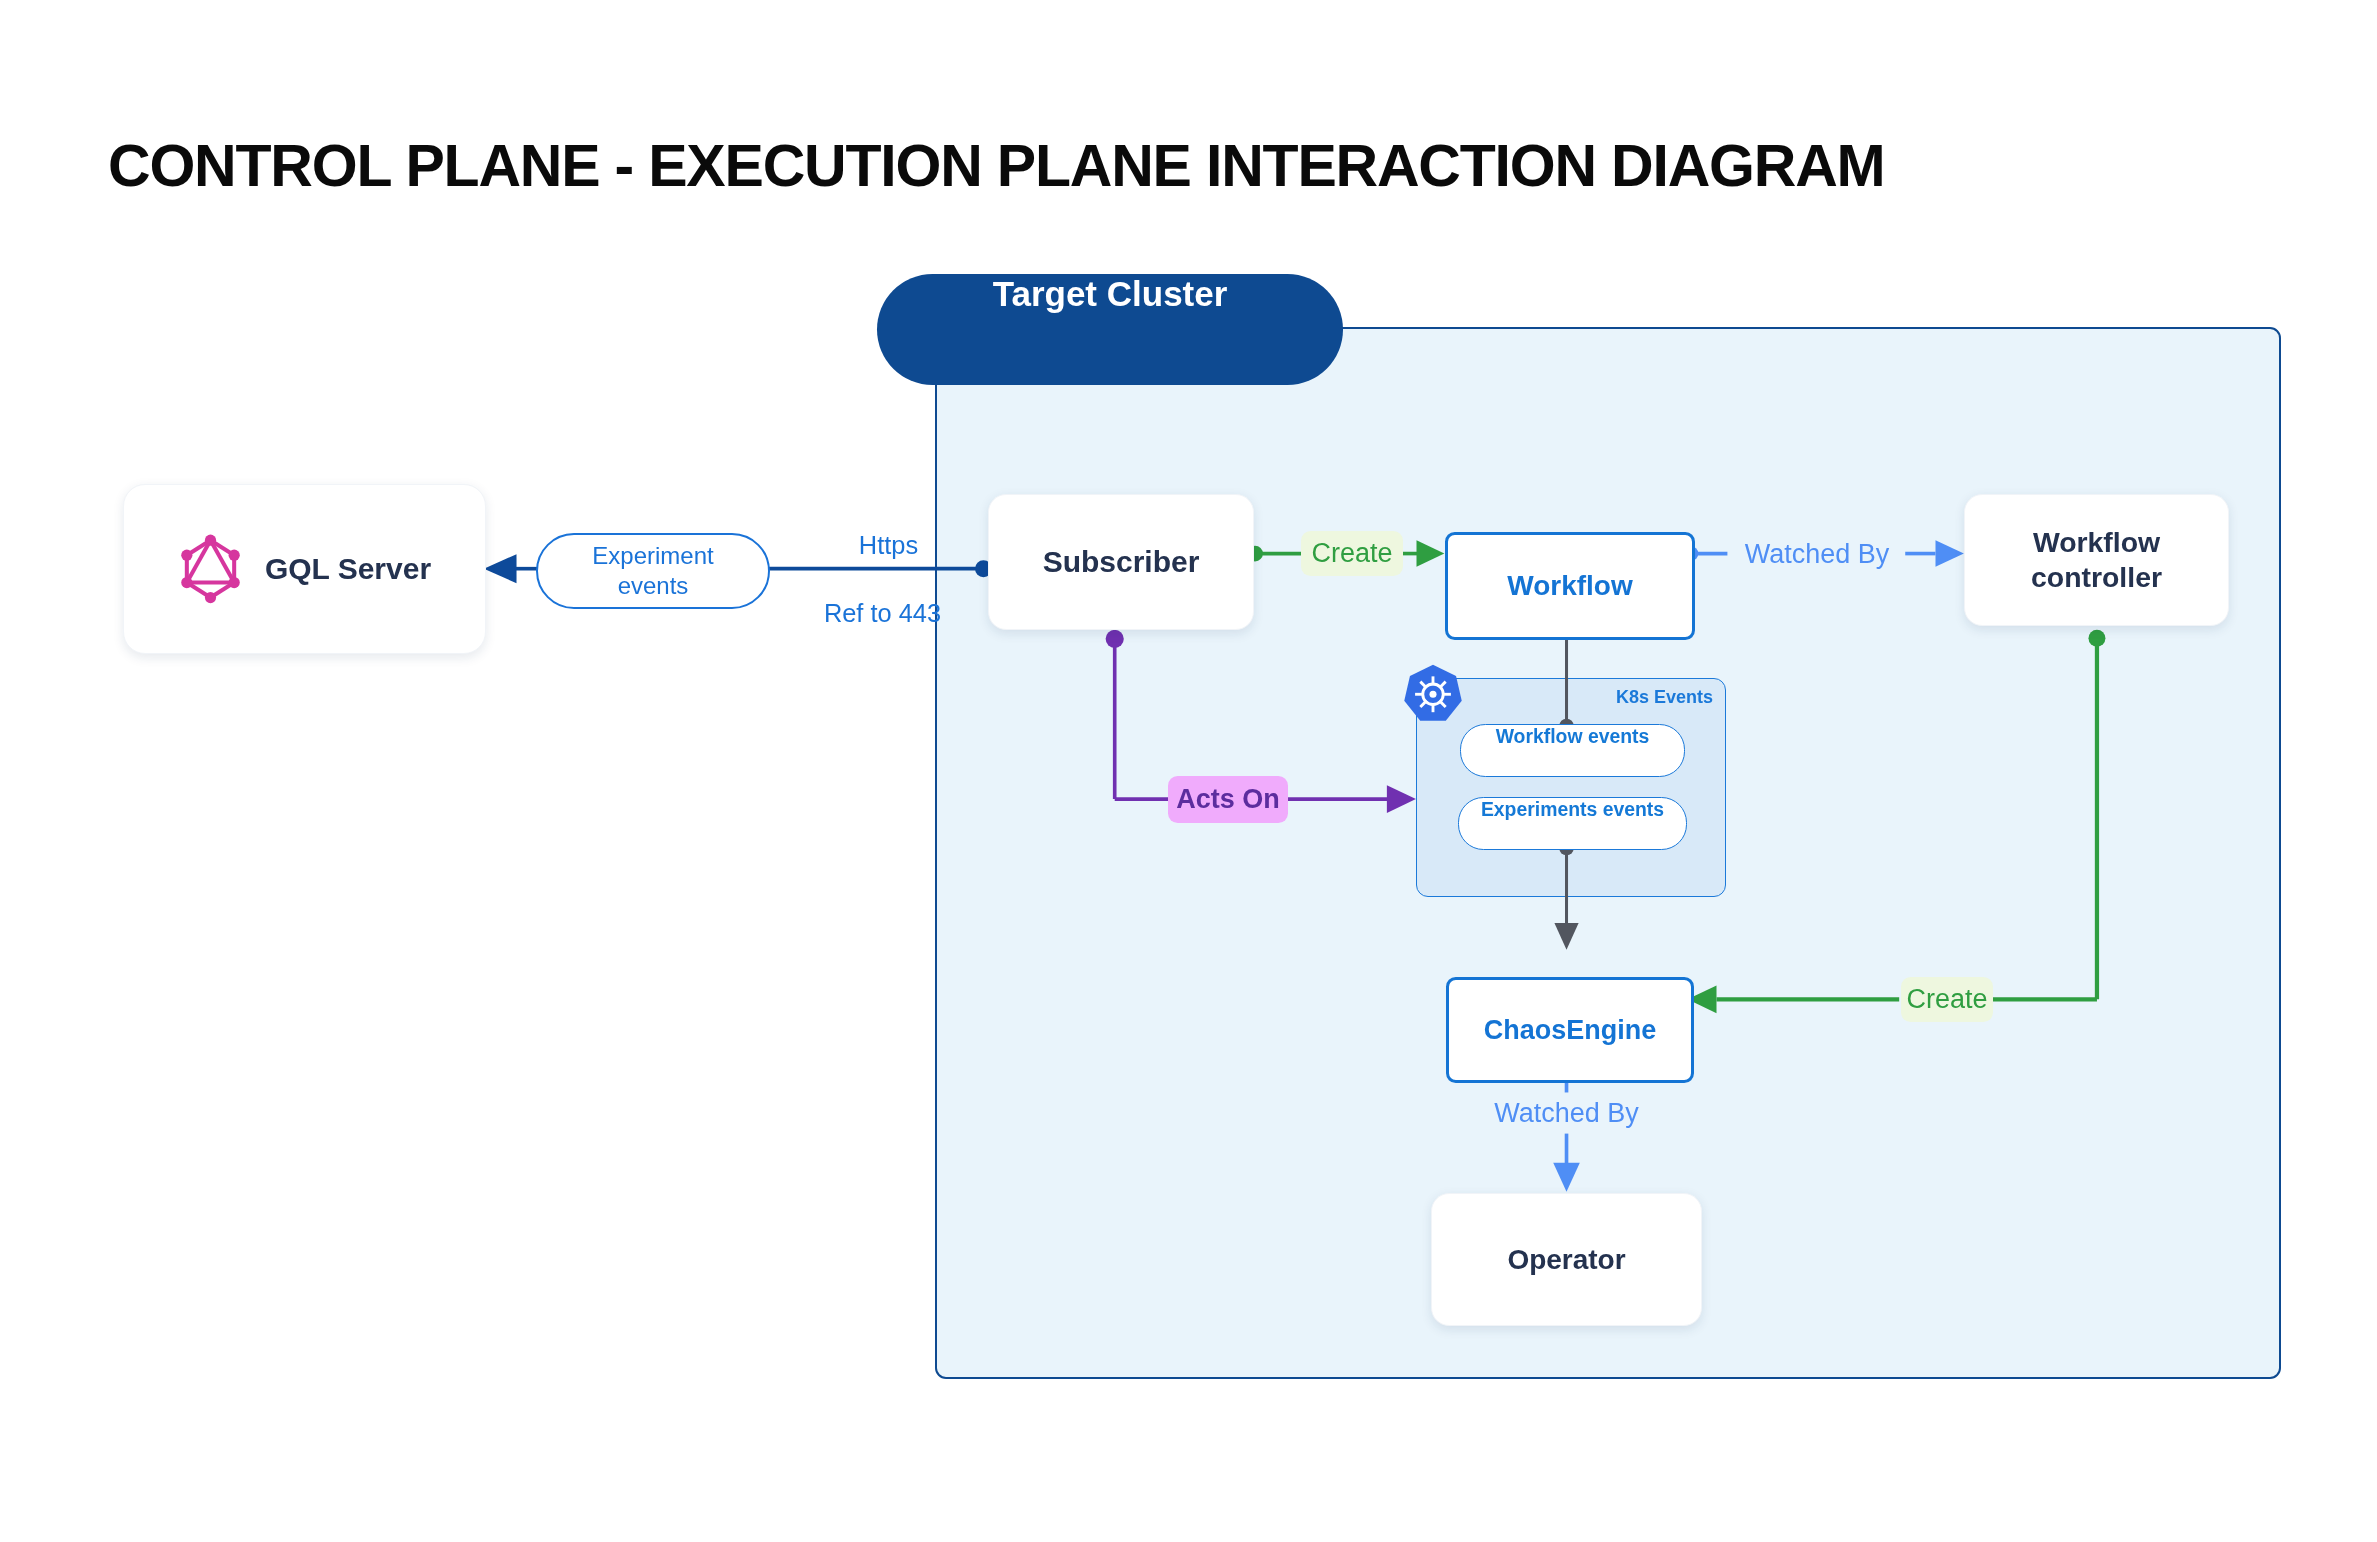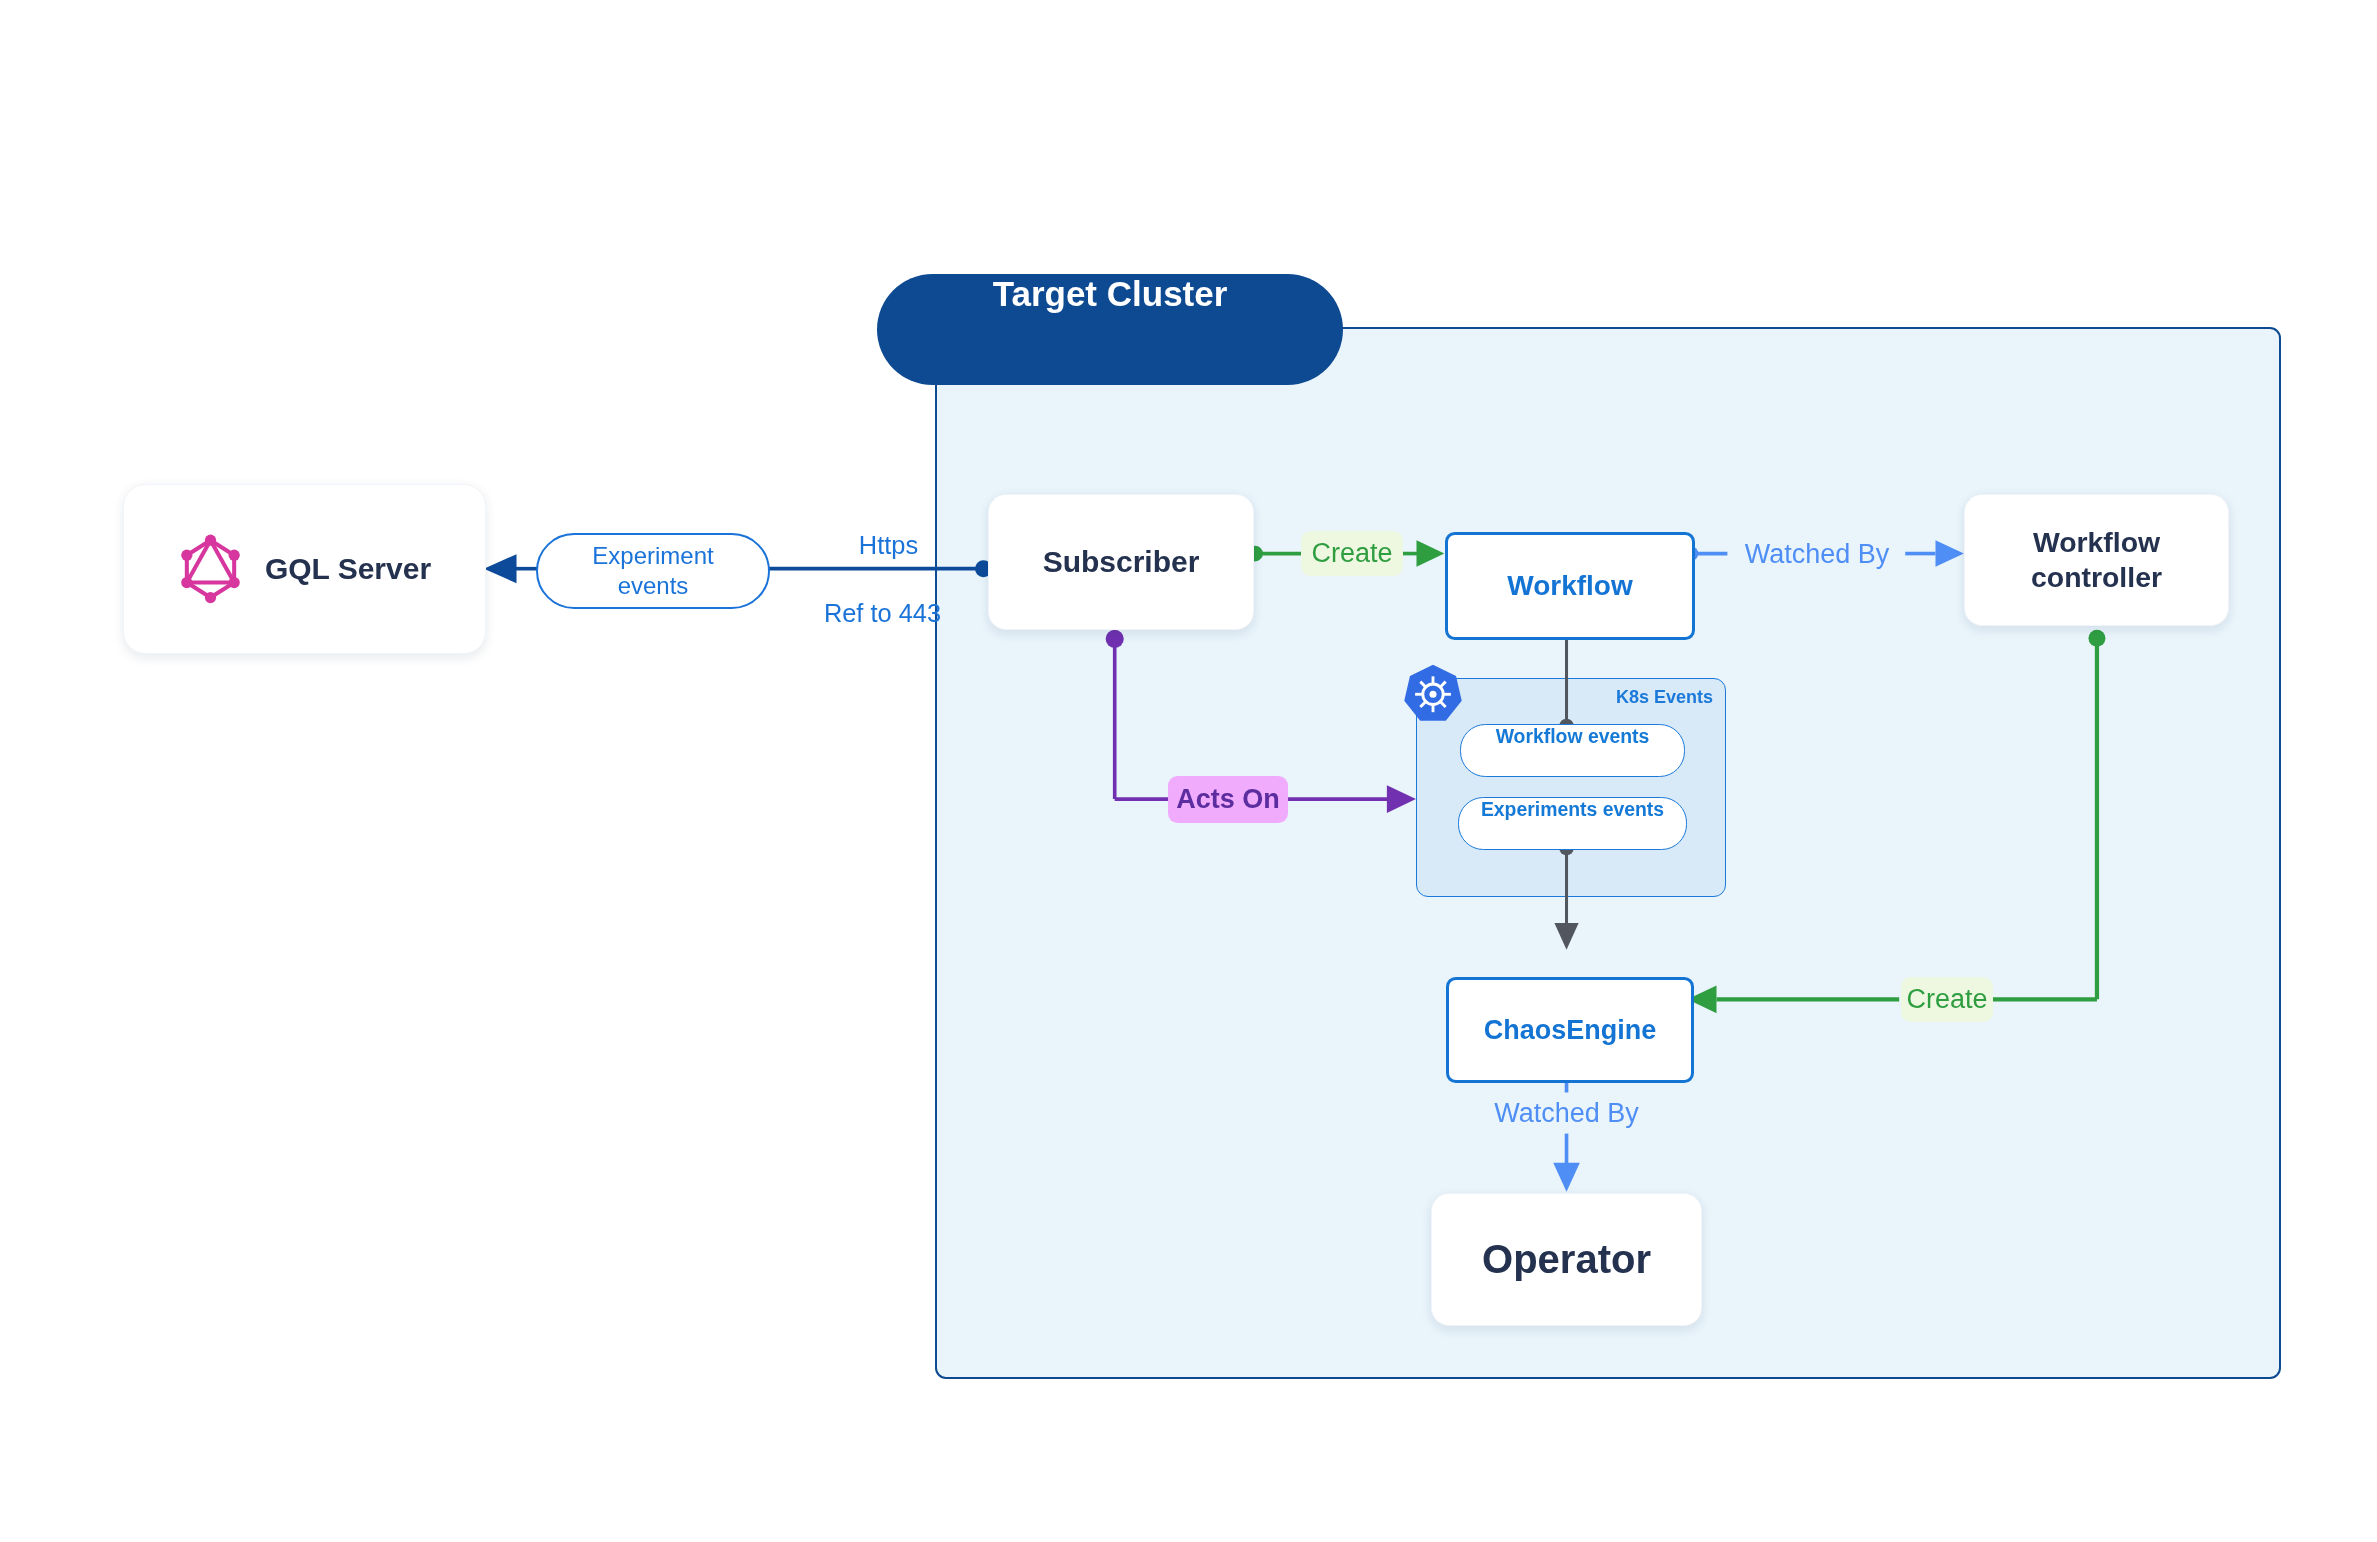--- a/index.html
+++ b/index.html
@@ -17,21 +17,21 @@
                border:2.4px solid #0e4a91;border-radius:11px;}
   .cluster-pill{left:877px;top:274px;width:466px;height:111px;background:#0e4a91;border-radius:56px;
                 display:flex;justify-content:center;color:#ffffff;font-size:35px;font-weight:600;}
   
   .card{background:#ffffff;border:0.6px solid #f1f4f8;border-radius:18px;
         box-shadow:0 3.6px 11px rgba(20,50,90,0.10);display:flex;align-items:center;justify-content:center;
         color:#24324f;font-weight:700;text-align:center;}
   .gql-card{left:123px;top:484px;width:361px;height:168px;border-radius:22px;gap:22px;font-size:30px;}
   .subscriber{left:988px;top:494px;width:264px;height:134px;font-size:30px;}
   .wf-controller{left:1964px;top:494px;width:265px;height:132px;font-size:28.4px;line-height:1.25;padding:0 24px;box-sizing:border-box;}
-  .operator{left:1431px;top:1193px;width:269px;height:131px;font-size:40px;}
+  .operator{left:1431px;top:1193px;width:269px;height:131px;font-size:28px;}
   
   .bluebox{background:#ffffff;border:3px solid #1474d4;border-radius:9.7px;display:flex;align-items:center;
            justify-content:center;color:#1474d4;font-weight:700;margin-top:27px;}
   .workflow{left:1445px;top:505px;width:244px;height:102px;font-size:28px;}
   .chaos{left:1446px;top:950px;width:242px;height:100px;font-size:27px;}
   
   .k8s-box{left:1416px;top:678px;width:308px;height:217px;background:#d8e9f8;
            border:1.8px solid #1b79d9;border-radius:12px;}
   .k8s-label{left:1573px;top:687px;width:140px;text-align:right;font-size:18px;font-weight:700;color:#1b79d9;}
   .k8s-icon{left:1401px;top:661px;width:64px;height:64px;}
@@ -54,20 +54,21 @@
   .lbl-watched-top{left:1730px;top:536px;width:174px;height:36px;}
   .lbl-watched-bottom{left:1482px;top:1094px;width:169px;height:38px;}
   .lbl-actson{left:1168px;top:776px;width:120px;height:47px;background:#f0abfc;border-radius:9.7px;
               color:#5c2d9e;font-size:27px;font-weight:600;}
 </style>
 </head>
 <body>
 
 <div class="canvas">
 
+  <div class="abs page-title">CONTROL PLANE - EXECUTION PLANE INTERACTION DIAGRAM</div>
 
   <div class="abs layer0 cluster-box"></div>
   <div class="abs layer0 k8s-box"></div>
 
   <svg id="arrows" width="2377" height="1542" viewBox="0 0 3930 2549">
 
     <g stroke="#0d4a9a" stroke-width="6" fill="#0d4a9a">
       <polygon points="800,940 854,916 854,964" stroke="none"></polygon>
       <line x1="850" y1="940" x2="890" y2="940"></line>
       <line x1="1269" y1="940" x2="1620" y2="940"></line>

